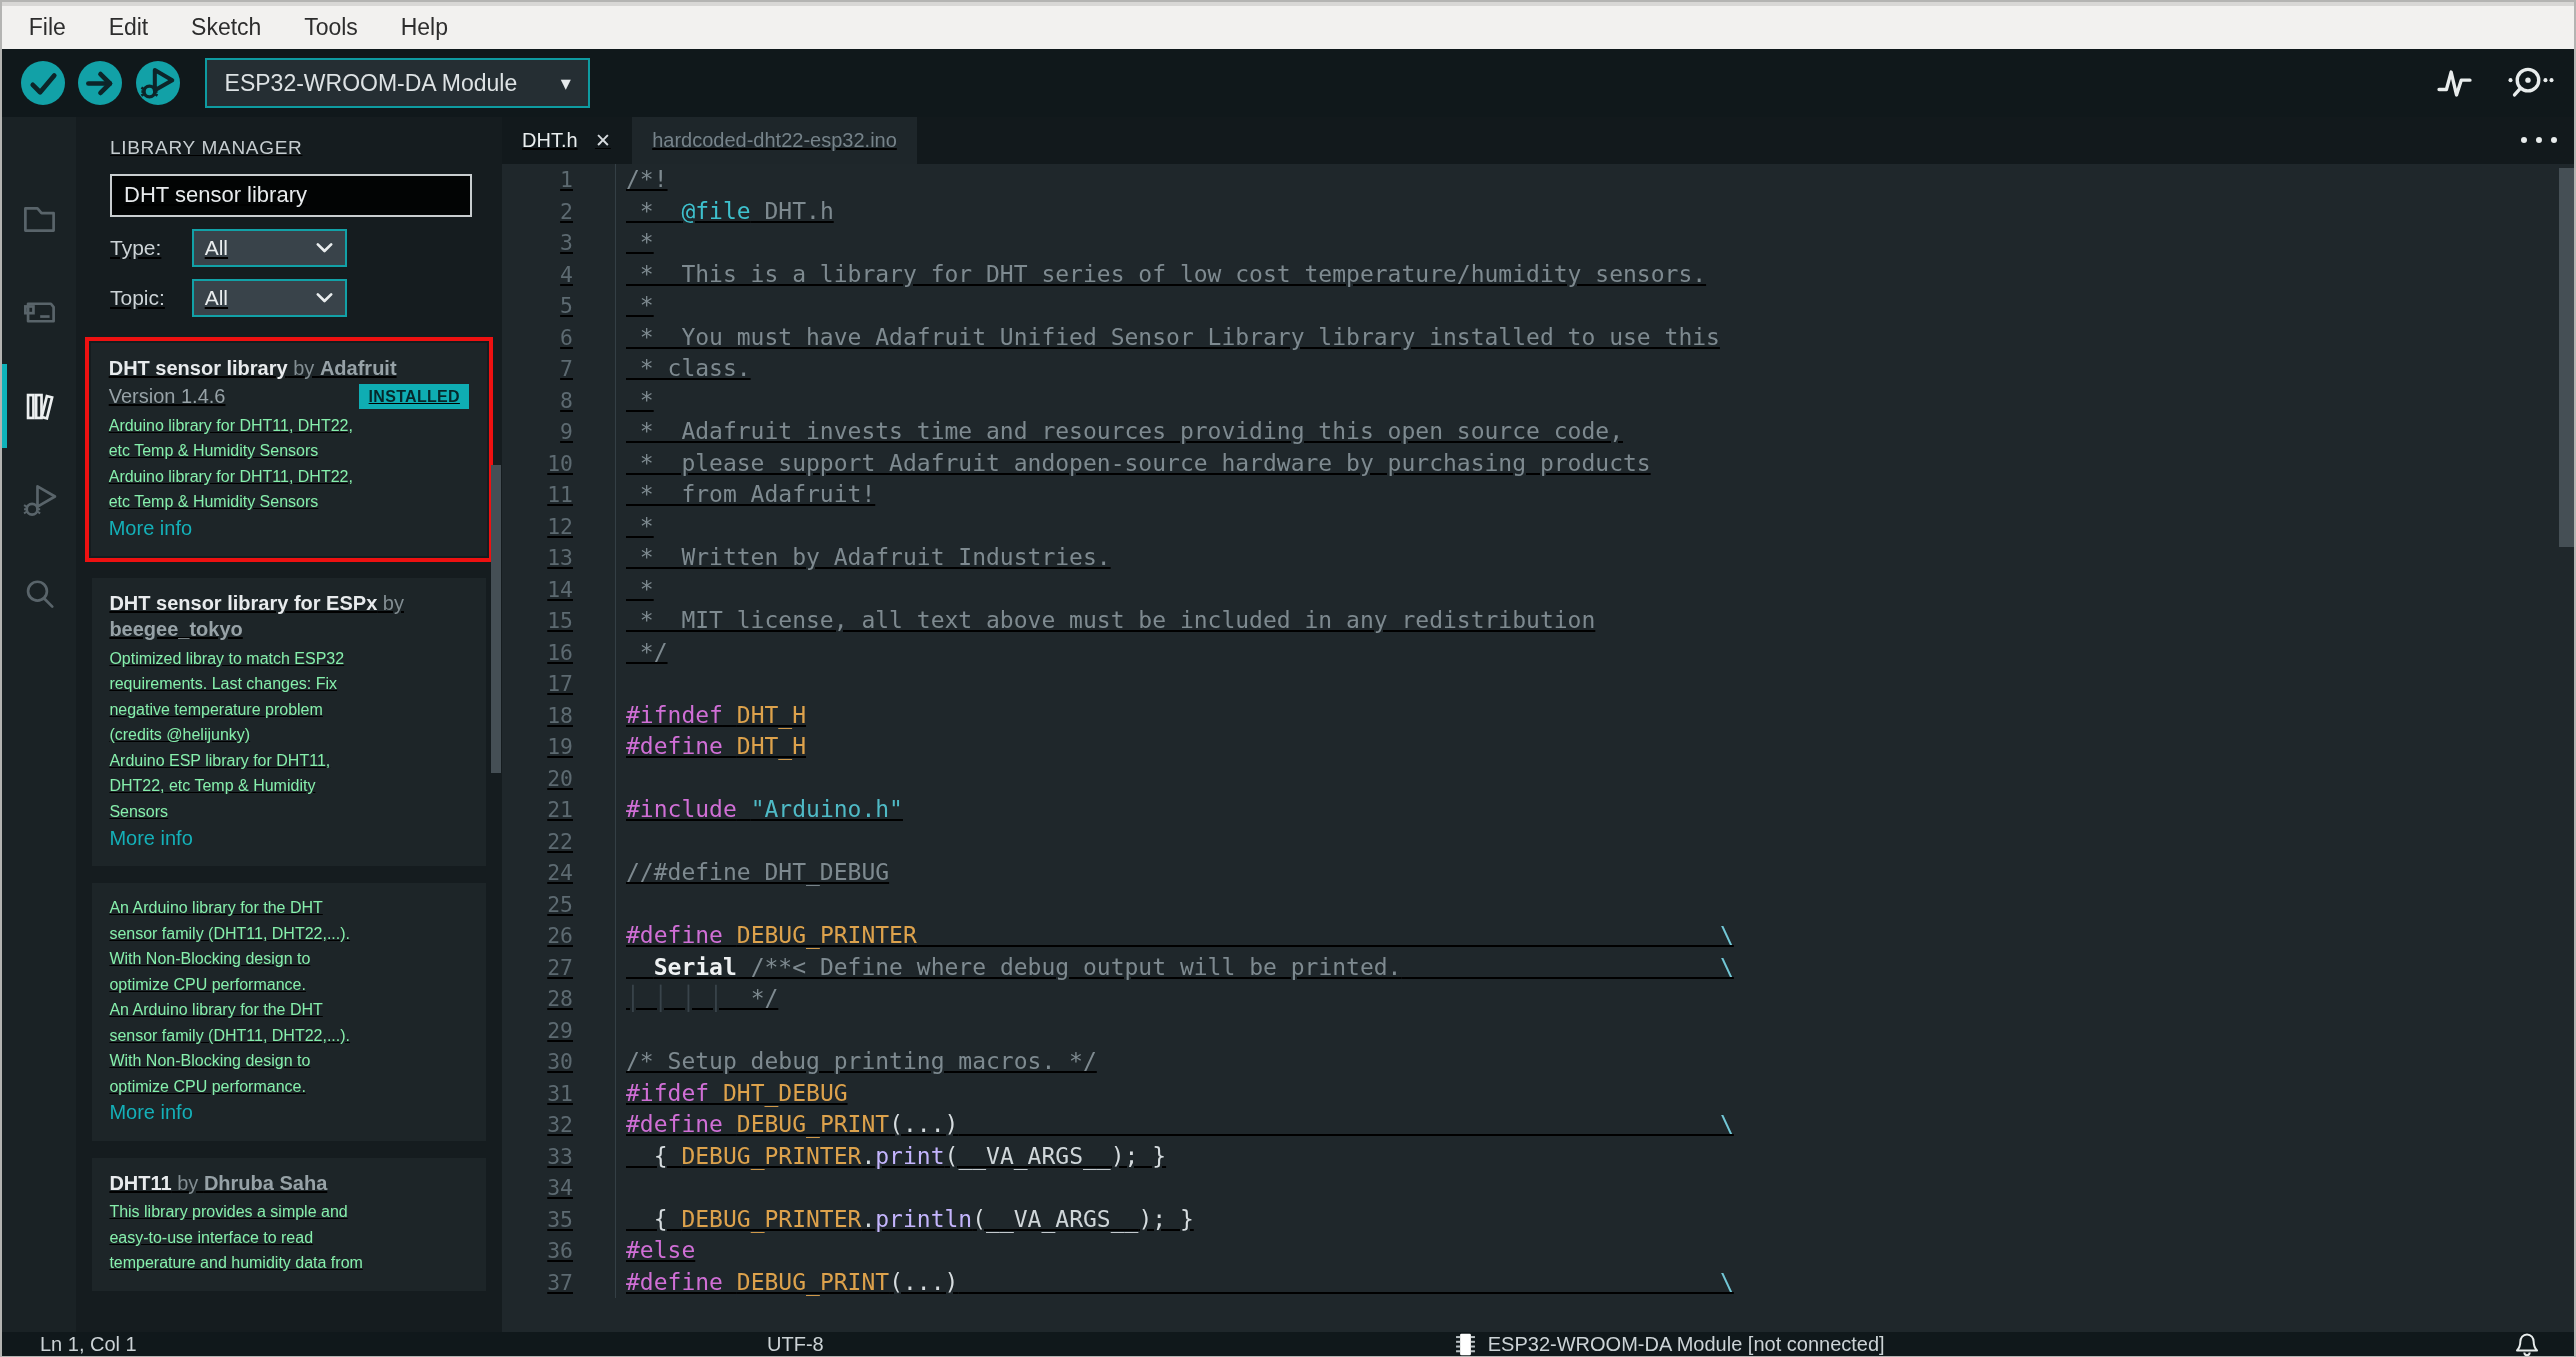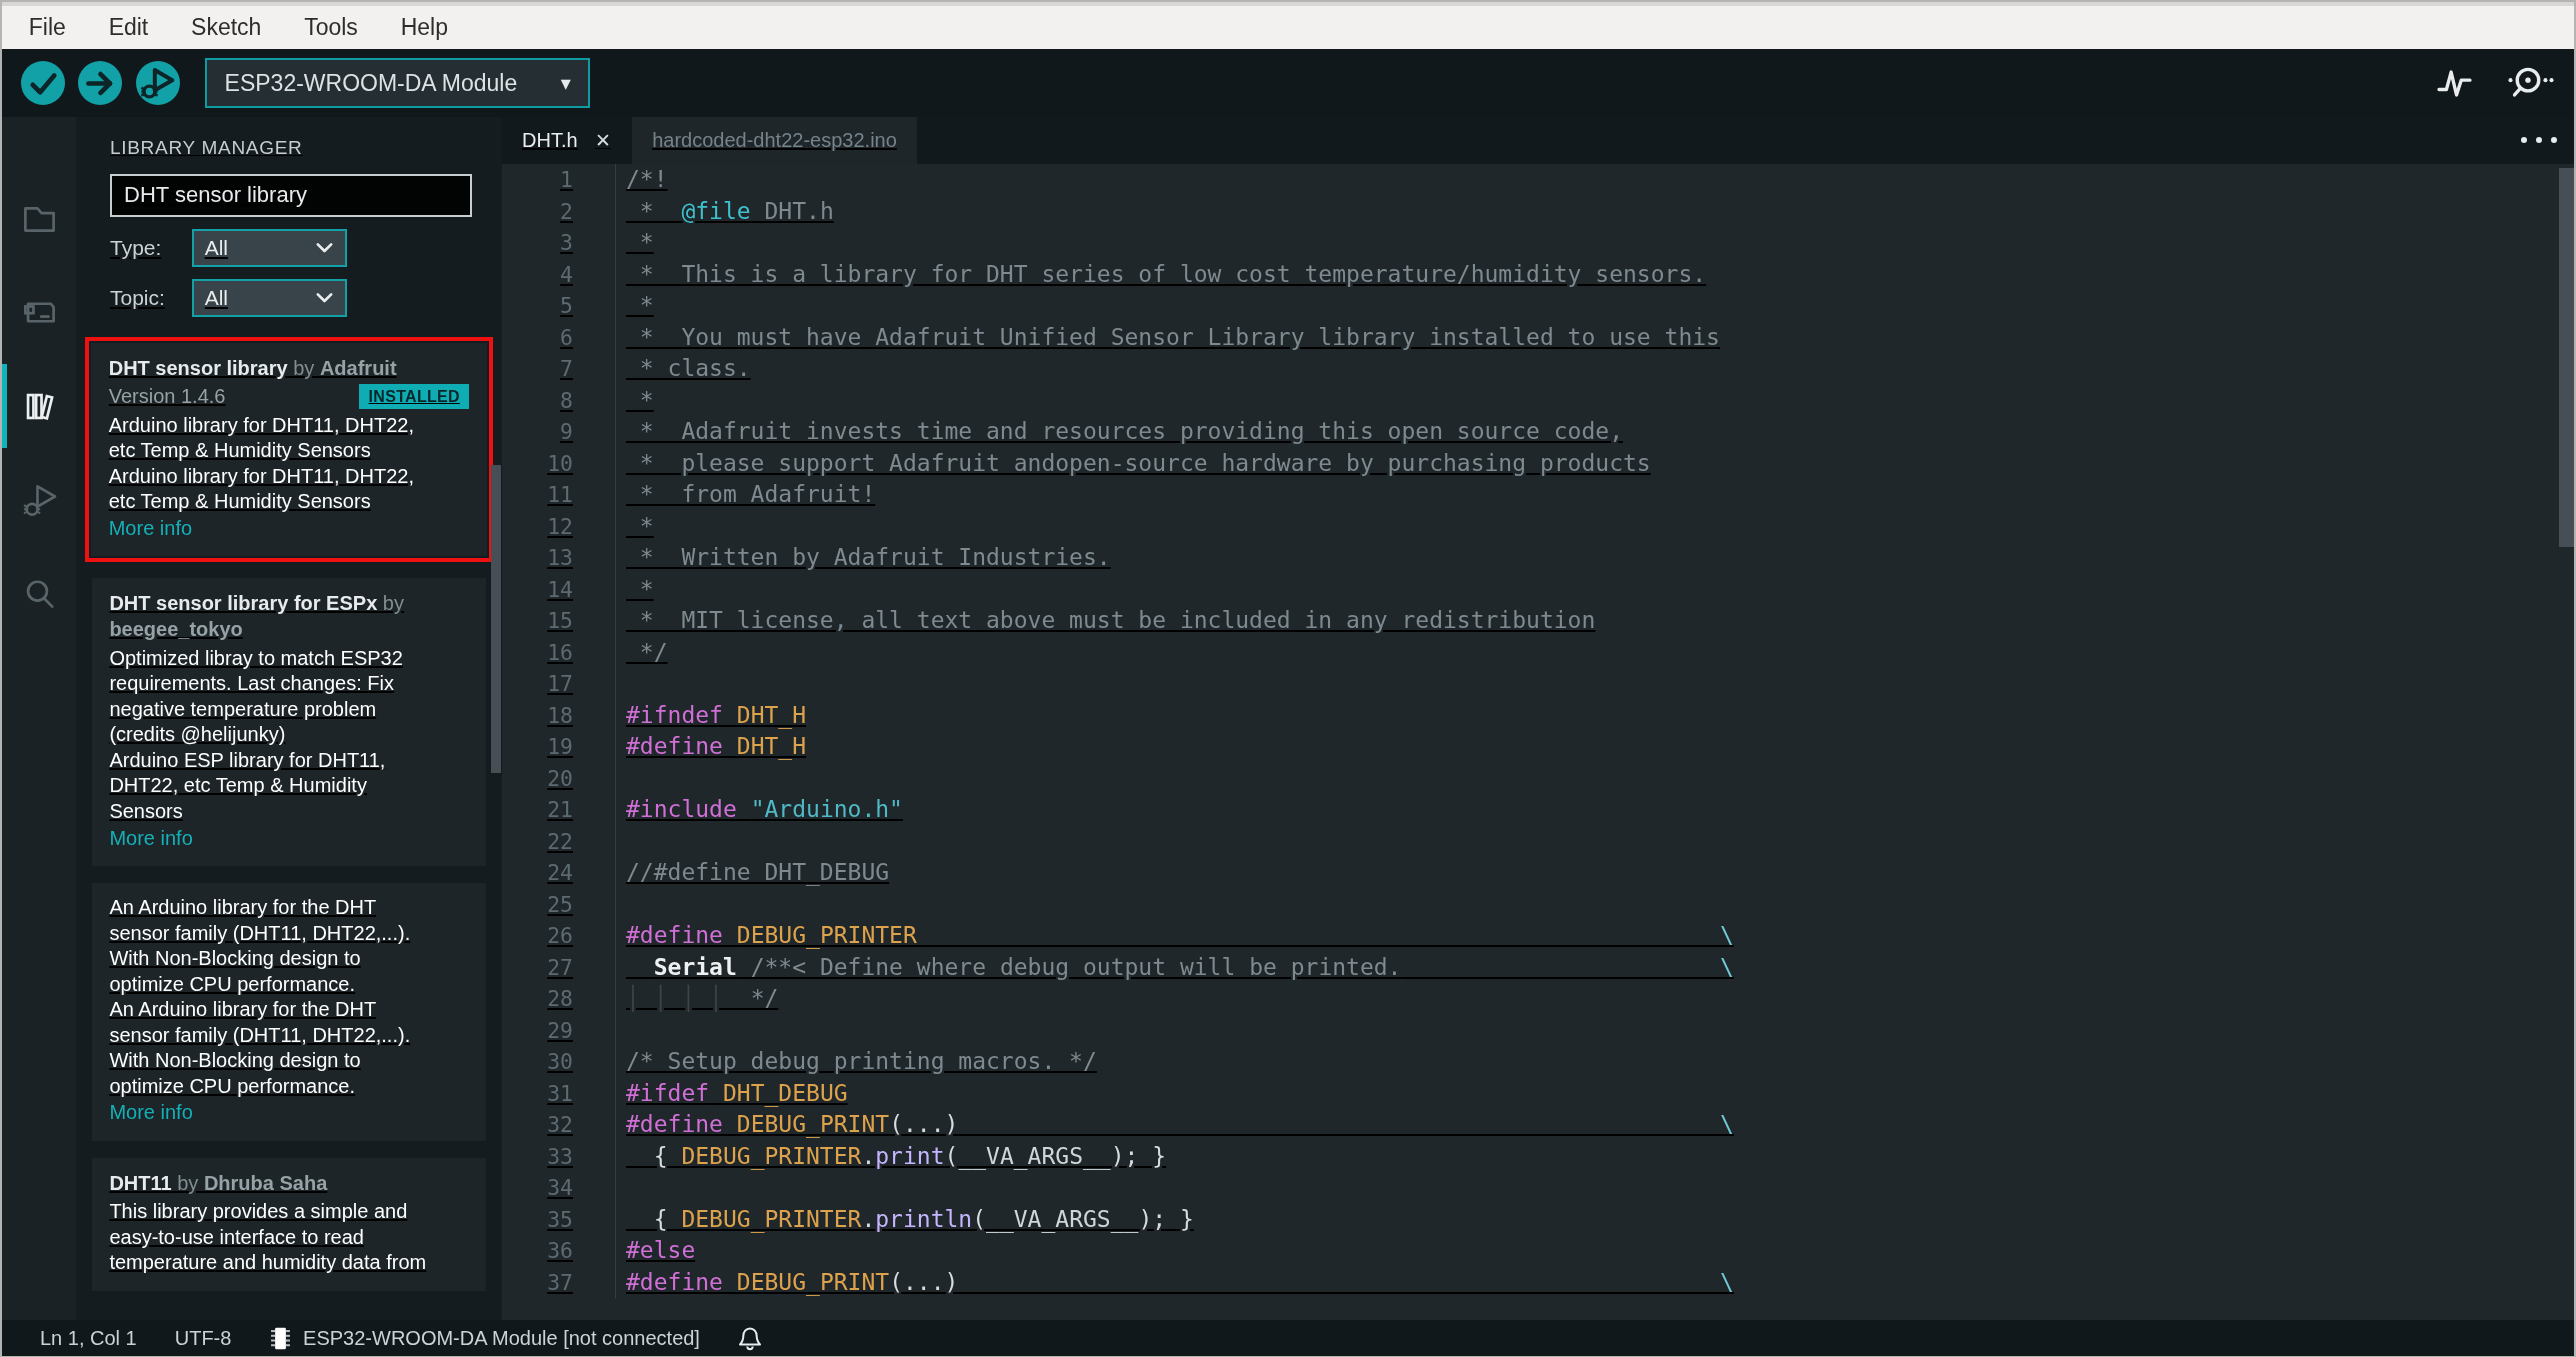--- a/index.html
+++ b/index.html
@@ -55,21 +55,21 @@
   .lib-entry.spaced { margin-bottom:17.4px; }
   .lib-title { font-size:20px; line-height:26px; margin-bottom:3.4px; }
   .lib-name { color:#e8ebed; font-weight:bold; }
   .lib-by { color:#828d92; }
   .lib-author { color:#97a2a7; font-weight:bold; }
   .lib-meta { display:flex; align-items:center; justify-content:space-between;
               margin-bottom:4px; }
   .lib-version { color:#97a2a7; font-size:20px; }
   .lib-badge { background:#0fadb3; color:#06272a; font-size:16px; font-weight:bold;
                padding:3.4px 9.4px; letter-spacing:0.3px; }
-  .desc-line { color:#ffffff; font-size:20px; line-height:25.5px; }
+  .desc-line { color:#86efac; font-size:16px; line-height:25.5px; }
   .lib-link { color:#14b0b8; font-size:20px; line-height:25.5px; display:inline-block;
               margin-top:1.3px; text-decoration:none; }
   .panel-scroll { position:absolute; right:1.3px; top:348px; width:9.4px; height:308px;
                   background:#454f55; }
 
   
   .editor { flex:1; display:flex; flex-direction:column; min-width:0; background:#1f272b; }
   .tabbar { height:47px; background:#12191c; flex:0 0 auto; display:flex;
             align-items:stretch; position:relative; }
   .tab { display:flex; align-items:center; padding:0 20px; font-size:20px; border:none; }
@@ -93,22 +93,22 @@
   .tk-mac { color:#dda24c; }
   .tk-fn  { color:#c4b5fd; }
   .tk-str { color:#4fbac6; }
   .tk-pln { color:#d6dcdf; }
   .tk-arg { color:#cfd6d9; }
   .tk-kw  { color:#eef1f2; font-weight:bold; }
   .tk-bs  { color:#72c7d6; }
   .tk-gd  { color:#39444b; }
 
   
-  .statusbar { height:36px; background:#10181b; flex:0 0 auto; display:flex;
-               align-items:center; justify-content:flex-start; padding-right:35px; }
+  .statusbar { height:24px; background:#10181b; flex:0 0 auto; display:flex;
+               align-items:center; justify-content:space-between; padding-right:35px; }
   .sb-item { color:#ccd3d6; font-size:20px; margin-left:38px; display:flex;
              align-items:center; gap:10.7px; }
   svg { display:block; }
 </style>
 </head>
 <body>
 
 <div class="window">
 
   <div class="menubar" id="menubar">

